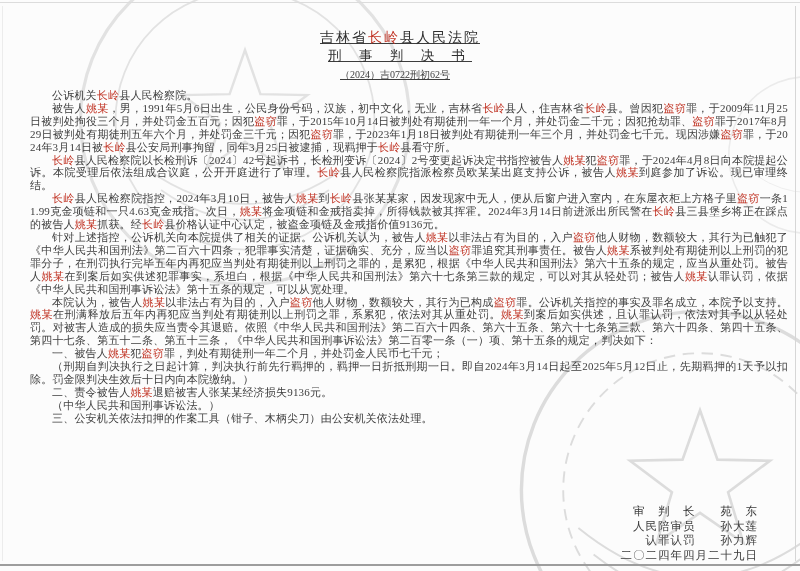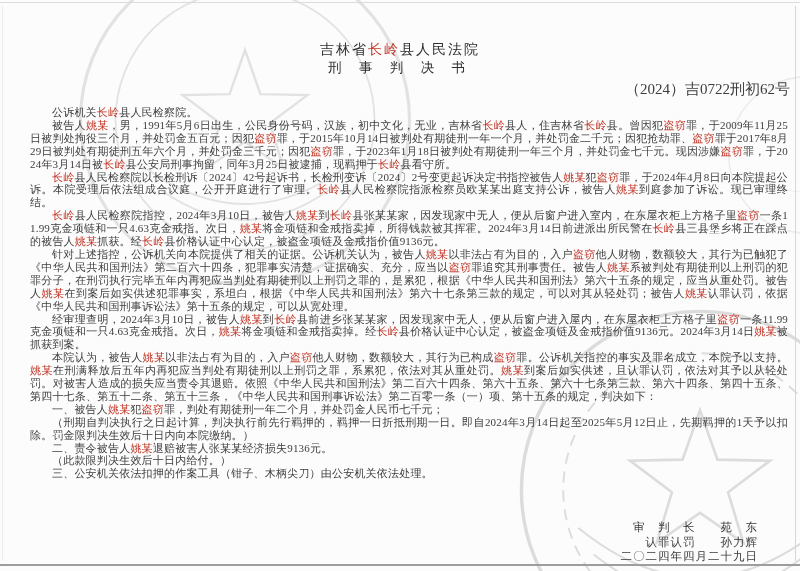--- a/index.html
+++ b/index.html
@@ -16,38 +16,38 @@
 
   
   .wm{position:absolute;z-index:0;pointer-events:none;}
   .wm svg{display:block;width:100%;height:100%;}
   .wm1{left:70px;top:-55px;width:350px;height:350px;opacity:.30;}
   .wm2{left:510px;top:300px;width:380px;height:380px;opacity:.34;}
   .wm3{left:722px;top:70px;width:170px;height:170px;opacity:.22;}
 
   .content{position:relative;z-index:1;}
 
-  .header{padding-top:42px;text-align:center;}
+  .header{padding-top:30px;text-align:center;text-decoration:underline;}
   .court-name{font-size:14px;letter-spacing:2px;color:#2f2f2f;line-height:16px;}
   .doc-title{font-size:13.5px;letter-spacing:7px;color:#2f2f2f;line-height:17px;margin-top:1px;text-align:center;}
-  .case-number{font-size:15px;text-align:right;padding-right:10px;margin-top:4px;color:#3d3d3d;}
+  .case-number{font-size:10px;text-align:center;padding-right:10px;margin-top:4px;color:#3d3d3d;}
 
   .body-area{
     margin-top:7px;padding:0 12px 0 30px;height:412px;overflow:hidden;
   }
   .para{
     margin:0;font-size:11px;line-height:12.9px;
     text-align:justify;text-indent:2em;letter-spacing:.2px;
     word-break:break-all;
   }
   .para[data-para="9"]{}
   .red{color:#c13526;}
 
   .signature{
-    position:absolute;right:42px;top:520px;z-index:1;
+    position:absolute;right:42px;top:504px;z-index:1;
     text-align:right;font-size:11.5px;line-height:14.6px;letter-spacing:1px;color:#3a3a3a;
   }
 </style>
 </head>
 <body>
 
 <div class="page">
 
   <div class="wm wm1">
     <svg viewBox="0 0 100 100">
@@ -92,28 +92,28 @@
       <div class="doc-title">刑 事 判 决 书</div>
       <div class="case-number">（2024）吉0722刑初62号</div>
     </div>
 
     <div class="body-area">
         <p class="para" data-para="0">公诉机关<span class="red">长岭</span>县人民检察院。</p>
         <p class="para" data-para="1">被告人<span class="red">姚某</span>，男，1991年5月6日出生，公民身份号码，汉族，初中文化，无业，吉林省<span class="red">长岭</span>县人，住吉林省<span class="red">长岭</span>县。曾因犯<span class="red">盗窃</span>罪，于2009年11月25日被判处拘役三个月，并处罚金五百元；因犯<span class="red">盗窃</span>罪，于2015年10月14日被判处有期徒刑一年一个月，并处罚金二千元；因犯抢劫罪、<span class="red">盗窃</span>罪于2017年8月29日被判处有期徒刑五年六个月，并处罚金三千元；因犯<span class="red">盗窃</span>罪，于2023年1月18日被判处有期徒刑一年三个月，并处罚金七千元。现因涉嫌<span class="red">盗窃</span>罪，于2024年3月14日被<span class="red">长岭</span>县公安局刑事拘留，同年3月25日被逮捕，现羁押于<span class="red">长岭</span>县看守所。</p>
         <p class="para" data-para="2"><span class="red">长岭</span>县人民检察院以长检刑诉〔2024〕42号起诉书，长检刑变诉〔2024〕2号变更起诉决定书指控被告人<span class="red">姚某</span>犯<span class="red">盗窃</span>罪，于2024年4月8日向本院提起公诉。本院受理后依法组成合议庭，公开开庭进行了审理。<span class="red">长岭</span>县人民检察院指派检察员欧某某出庭支持公诉，被告人<span class="red">姚某</span>到庭参加了诉讼。现已审理终结。</p>
         <p class="para" data-para="3"><span class="red">长岭</span>县人民检察院指控，2024年3月10日，被告人<span class="red">姚某</span>到<span class="red">长岭</span>县张某某家，因发现家中无人，便从后窗户进入室内，在东屋衣柜上方格子里<span class="red">盗窃</span>一条11.99克金项链和一只4.63克金戒指。次日，<span class="red">姚某</span>将金项链和金戒指卖掉，所得钱款被其挥霍。2024年3月14日前进派出所民警在<span class="red">长岭</span>县三县堡乡将正在踩点的被告人<span class="red">姚某</span>抓获。经<span class="red">长岭</span>县价格认证中心认定，被盗金项链及金戒指价值9136元。</p>
         <p class="para" data-para="4">针对上述指控，公诉机关向本院提供了相关的证据。公诉机关认为，被告人<span class="red">姚某</span>以非法占有为目的，入户<span class="red">盗窃</span>他人财物，数额较大，其行为已触犯了《中华人民共和国刑法》第二百六十四条，犯罪事实清楚，证据确实、充分，应当以<span class="red">盗窃</span>罪追究其刑事责任。被告人<span class="red">姚某</span>系被判处有期徒刑以上刑罚的犯罪分子，在刑罚执行完毕五年内再犯应当判处有期徒刑以上刑罚之罪的，是累犯，根据《中华人民共和国刑法》第六十五条的规定，应当从重处罚。被告人<span class="red">姚某</span>在到案后如实供述犯罪事实，系坦白，根据《中华人民共和国刑法》第六十七条第三款的规定，可以对其从轻处罚；被告人<span class="red">姚某</span>认罪认罚，依据《中华人民共和国刑事诉讼法》第十五条的规定，可以从宽处理。</p>
-        <p class="para" data-para="6">经审理查明，2024年3月10日，被告人<span class="red">姚某</span>到<span class="red">长岭</span>县前进乡张某某家，因发现家中无人，便从后窗户进入屋内，在东屋衣柜上方格子里<span class="red">盗窃</span>一条11.99克金项链和一只4.63克金戒指。次日，<span class="red">姚某</span>将金项链和金戒指卖掉。经<span class="red">长岭</span>县价格认证中心认定，被盗金项链及金戒指价值9136元。2024年3月14日<span class="red">姚某</span>被抓获到案。</p>
         <p class="para" data-para="8">本院认为，被告人<span class="red">姚某</span>以非法占有为目的，入户<span class="red">盗窃</span>他人财物，数额较大，其行为已构成<span class="red">盗窃</span>罪。公诉机关指控的事实及罪名成立，本院予以支持。<span class="red">姚某</span>在刑满释放后五年内再犯应当判处有期徒刑以上刑罚之罪，系累犯，依法对其从重处罚。<span class="red">姚某</span>到案后如实供述，且认罪认罚，依法对其予以从轻处罚。对被害人造成的损失应当责令其退赔。依照《中华人民共和国刑法》第二百六十四条、第六十五条、第六十七条第三款、第六十四条、第四十五条、第四十七条、第五十二条、第五十三条，《中华人民共和国刑事诉讼法》第二百零一条（一）项、第十五条的规定，判决如下：</p>
         <p class="para" data-para="9">一、被告人<span class="red">姚某</span>犯<span class="red">盗窃</span>罪，判处有期徒刑一年二个月，并处罚金人民币七千元；</p>
         <p class="para" data-para="10">（刑期自判决执行之日起计算，判决执行前先行羁押的，羁押一日折抵刑期一日。即自2024年3月14日起至2025年5月12日止，先期羁押的1天予以扣除。罚金限判决生效后十日内向本院缴纳。）</p>
         <p class="para" data-para="11">二、责令被告人<span class="red">姚某</span>退赔被害人张某某经济损失9136元。</p>
-        <p class="para" data-para="12">（此款限判决生效后十日内给付。）</p>
+        <p class="para" data-para="12">（中华人民共和国刑事诉讼法。）</p>
         <p class="para" data-para="13">三、公安机关依法扣押的作案工具（钳子、木柄尖刀）由公安机关依法处理。</p>
       </div>
 
     <div class="signature">
       <div>审　判　长　　苑　东</div>
+      <div>人民陪审员　　孙大莲</div>
       <div>认罪认罚　　孙力辉</div>
       <div>二〇二四年四月二十九日</div>
     </div>
   </div>
 </div>
 
 </body></html>

